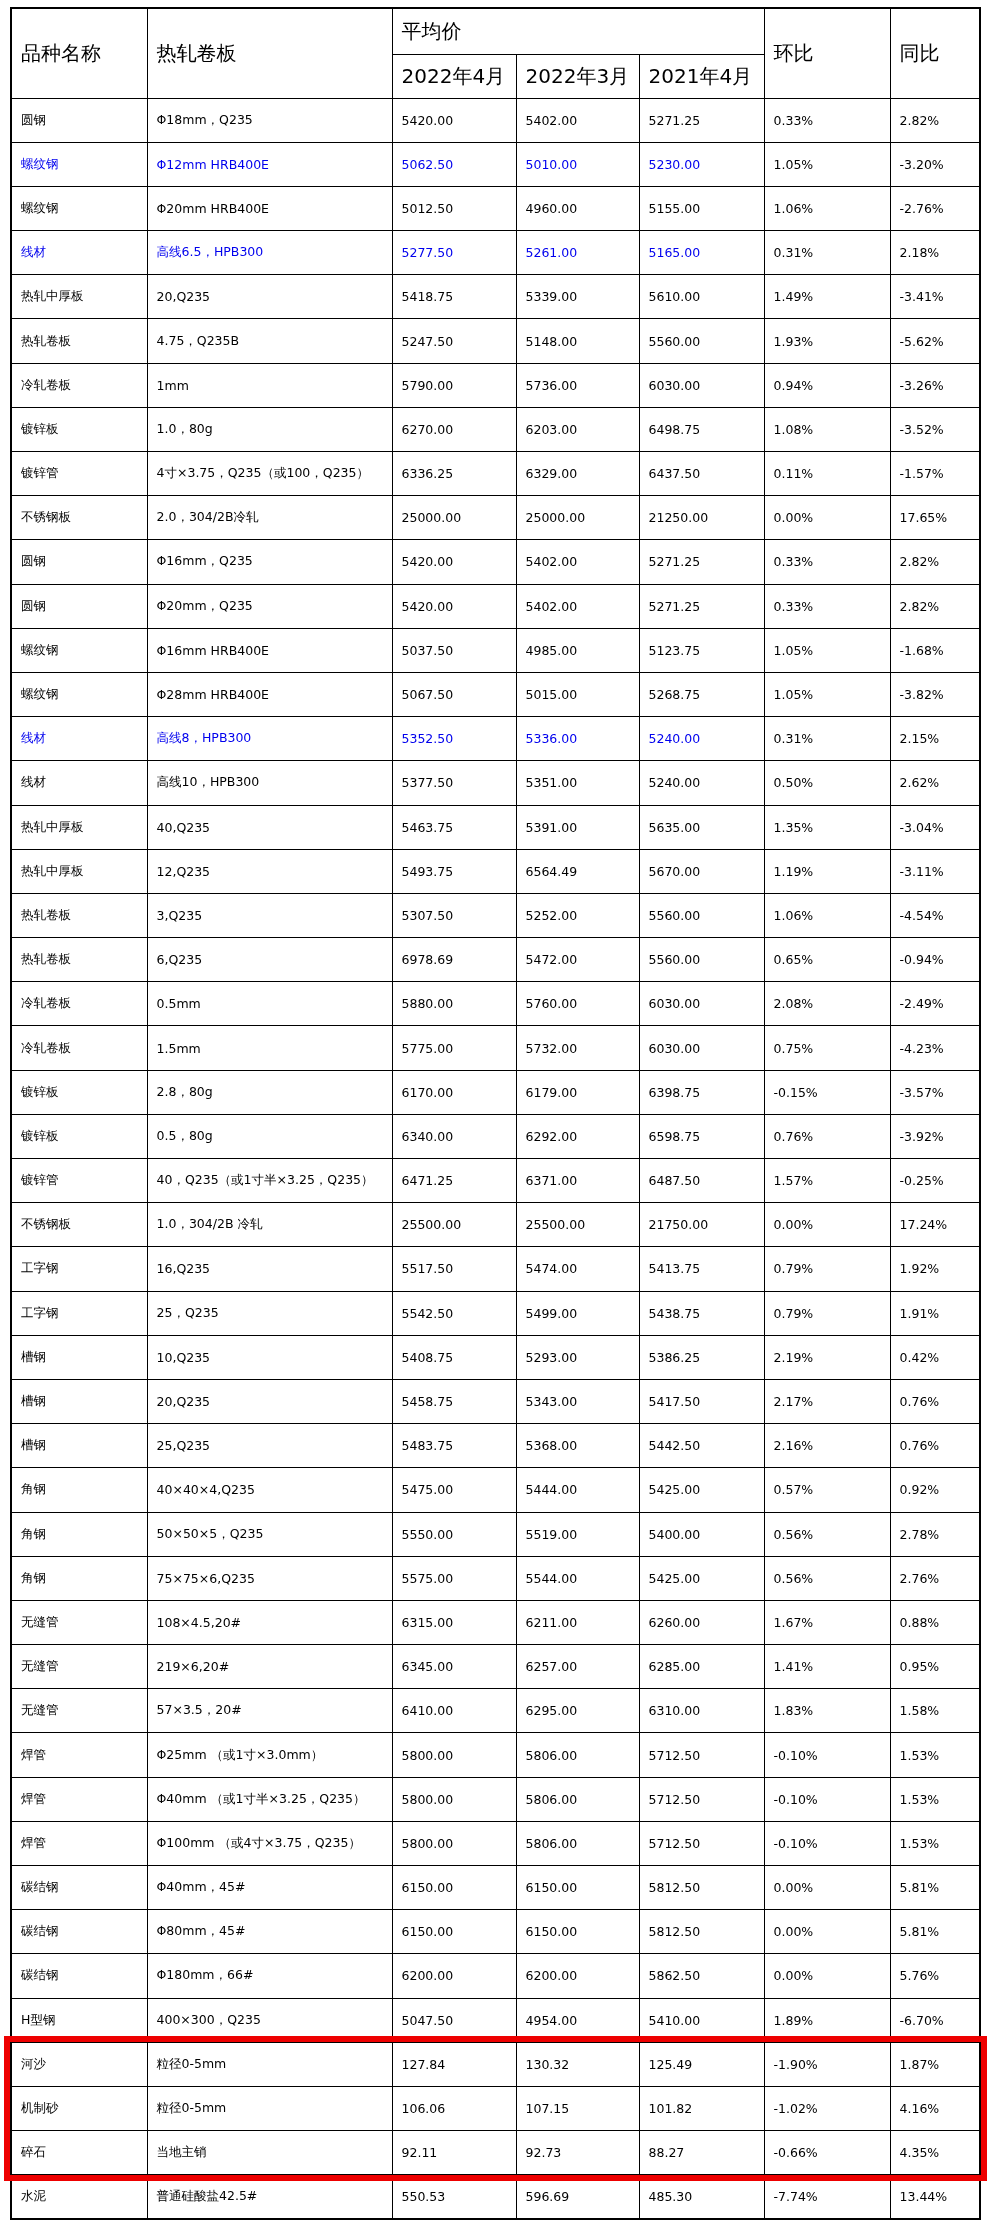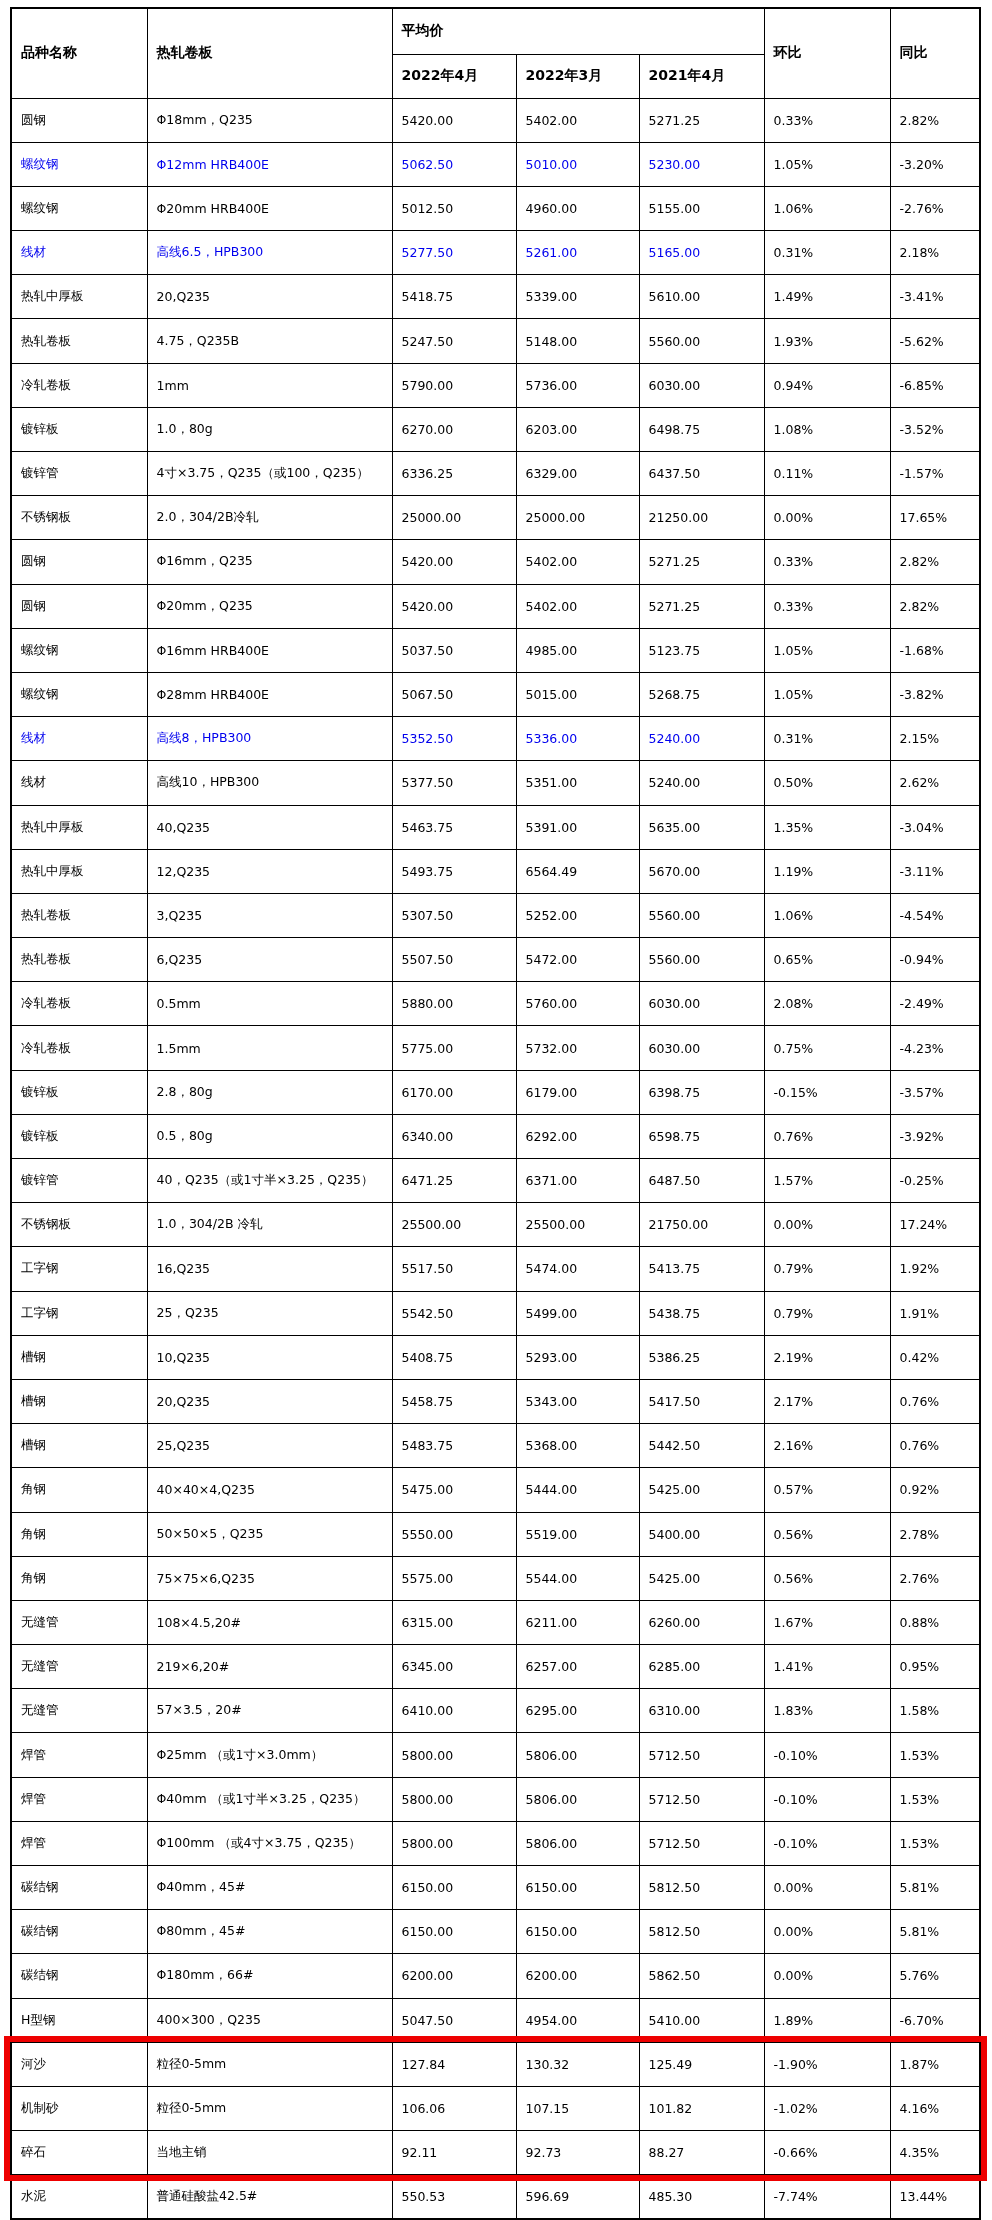--- a/index.html
+++ b/index.html
@@ -34,22 +34,22 @@
   .price-table th, .price-table td {
     border: 1px solid #000000;
     text-align: left;
     vertical-align: middle;
     padding: 0 0 0 9px;
     white-space: nowrap;
     overflow: hidden;
     color: #000000;
   }
   .price-table thead th {
-    font-weight: bold;
-    font-size: 14px;
+    font-weight: normal;
+    font-size: 20px;
   }
   .price-table thead tr.h1 { height: 46px; }
   .price-table thead tr.h2 { height: 44px; }
   .price-table tbody tr { height: 44.2px; padding-left: 31px; }
   .price-table tbody td {
     font-size: 12.5px;
     font-weight: normal;
   }
   tr.blue td { color: var(--blue, #0000ee); }
   tr.blue td.pct { color: #000000; }
@@ -144,21 +144,21 @@
       <td class="pct">1.93%</td>
       <td class="pct">-5.62%</td>
     </tr>
         <tr>
       <td>冷轧卷板</td>
       <td>1mm</td>
       <td>5790.00</td>
       <td>5736.00</td>
       <td>6030.00</td>
       <td class="pct">0.94%</td>
-      <td class="pct">-6.85%</td>
+      <td class="pct">-3.26%</td>
     </tr>
         <tr>
       <td>镀锌板</td>
       <td>1.0，80g</td>
       <td>6270.00</td>
       <td>6203.00</td>
       <td>6498.75</td>
       <td class="pct">1.08%</td>
       <td class="pct">-3.52%</td>
     </tr>
@@ -257,21 +257,21 @@
       <td>3,Q235</td>
       <td>5307.50</td>
       <td>5252.00</td>
       <td>5560.00</td>
       <td class="pct">1.06%</td>
       <td class="pct">-4.54%</td>
     </tr>
         <tr>
       <td>热轧卷板</td>
       <td>6,Q235</td>
-      <td>5507.50</td>
+      <td>6978.69</td>
       <td>5472.00</td>
       <td>5560.00</td>
       <td class="pct">0.65%</td>
       <td class="pct">-0.94%</td>
     </tr>
         <tr>
       <td>冷轧卷板</td>
       <td>0.5mm</td>
       <td>5880.00</td>
       <td>5760.00</td>

